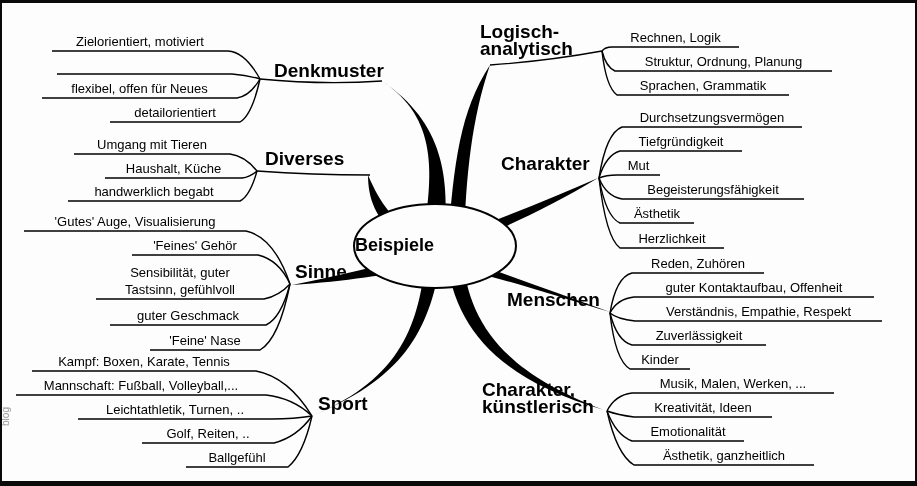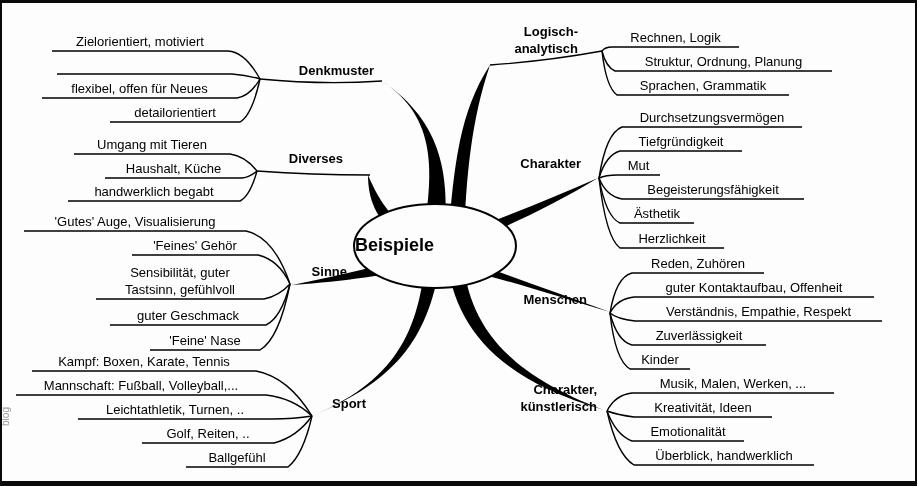--- a/index.html
+++ b/index.html
@@ -18,24 +18,24 @@
   #map-svg{position:absolute;left:0;top:0;}
   .leaf{
     position:absolute;
     font-size:13px;
     line-height:17px;
     text-align:center;
     white-space:pre-line;
   }
   .topic{
     position:absolute;
-    font-size:13px;
+    font-size:19px;
     line-height:17px;
     font-weight:bold;
-    text-align:right;
+    text-align:left;
     white-space:pre-line;
   }
   .center-label{
     position:absolute;
     left:353px;top:232px;width:160px;
     font-size:18px;font-weight:bold;text-align:left;
   }
   .watermark{
     position:absolute;
     left:-6px;top:408px;
@@ -161,15 +161,15 @@
 
   <div class="leaf" style="left:630px;top:252px;width:132px">Reden, Zuhören</div>
   <div class="leaf" style="left:632px;top:276px;width:240px">guter Kontaktaufbau, Offenheit</div>
   <div class="leaf" style="left:633px;top:300px;width:247px">Verständnis, Empathie, Respekt</div>
   <div class="leaf" style="left:630px;top:324px;width:134px">Zuverlässigkeit</div>
   <div class="leaf" style="left:628px;top:348px;width:60px">Kinder</div>
 
   <div class="leaf" style="left:630px;top:372px;width:202px">Musik, Malen, Werken, ...</div>
   <div class="leaf" style="left:632px;top:396px;width:138px">Kreativität, Ideen</div>
   <div class="leaf" style="left:630px;top:420px;width:112px">Emotionalität</div>
-  <div class="leaf" style="left:632px;top:444px;width:180px">Überblick, handwerklich</div>
+  <div class="leaf" style="left:632px;top:444px;width:180px">Ästhetik, ganzheitlich</div>
 
 </div>
 
 </body></html>

